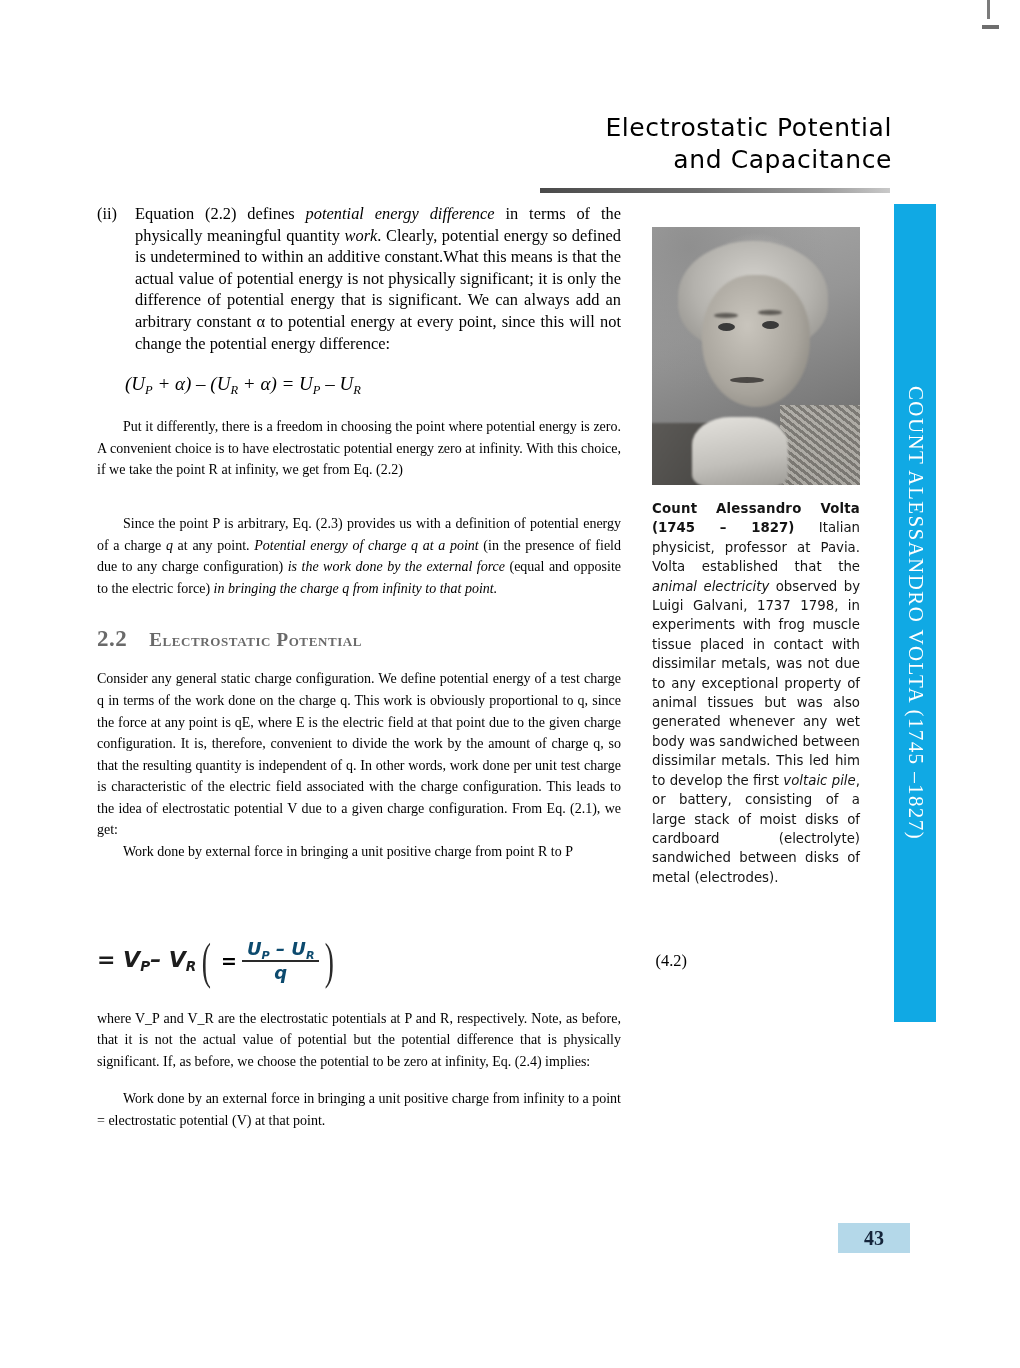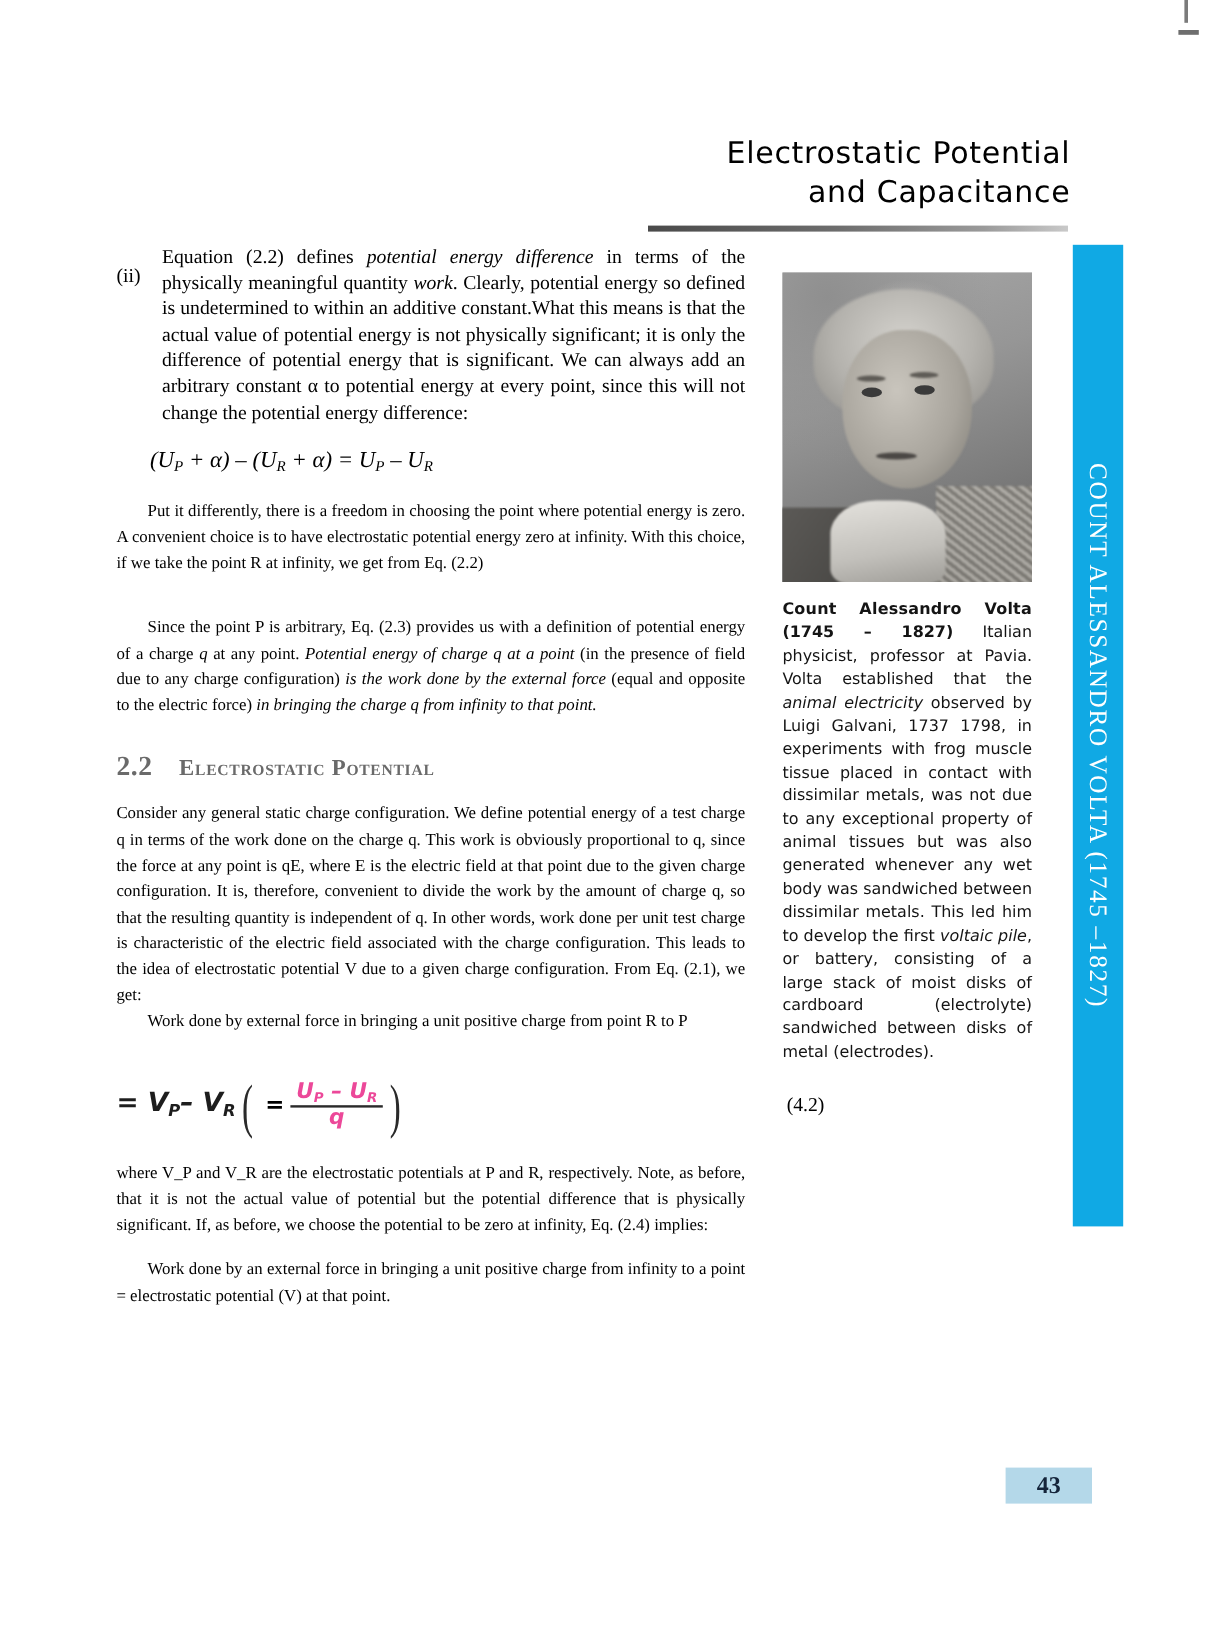--- a/index.html
+++ b/index.html
@@ -85,21 +85,21 @@
   .listitem {
     position: relative;
     padding-left: 38px;
     font-size: 16.4px;
     line-height: 21.6px;
     text-align: justify;
   }
   .listitem .marker {
     position: absolute;
     left: 0;
-    top: 16px;
+    top: 0;
     width: 32px;
     font-size: 16.4px;
   }
 
   i, .it { font-style: italic; }
 
   
   .eqrow {
     position: relative;
     display: flex;
@@ -128,20 +128,21 @@
   }
   .inf { font-style: normal; font-size: 0.72em; vertical-align: -0.25em; }
 
   
   .eq24 {
     position: relative;
     display: flex;
     align-items: center;
     width: 560px;
     height: 62px;
+    margin-top: 40px;
   }
   .eq24 .lead {
     margin-left: 0px;
     font-size: 22px;
     font-weight: bold;
     font-style: italic;
     font-family: "DejaVu Sans", sans-serif;
     white-space: nowrap;
     color: #1d1d1d;
   }
@@ -168,21 +169,21 @@
     font-family: "DejaVu Sans", sans-serif;
     margin-right: 5px;
   }
   .frac {
     display: inline-block;
     text-align: center;
     font-family: "DejaVu Sans", sans-serif;
     font-style: italic;
     font-weight: bold;
     font-size: 18px;
-    color: #ec4899;
+    color: #0c4a6e;
   }
   .frac .num { padding: 0 5px 1px 5px; border-bottom: 2px solid #2a2a2a; }
   .frac .den { padding: 1px 5px 0 5px; }
   .frac sub { font-size: 0.62em; vertical-align: -0.32em; }
 
   
   .sec-head {
     display: flex;
     align-items: baseline;
     color: #6a6a6a;

